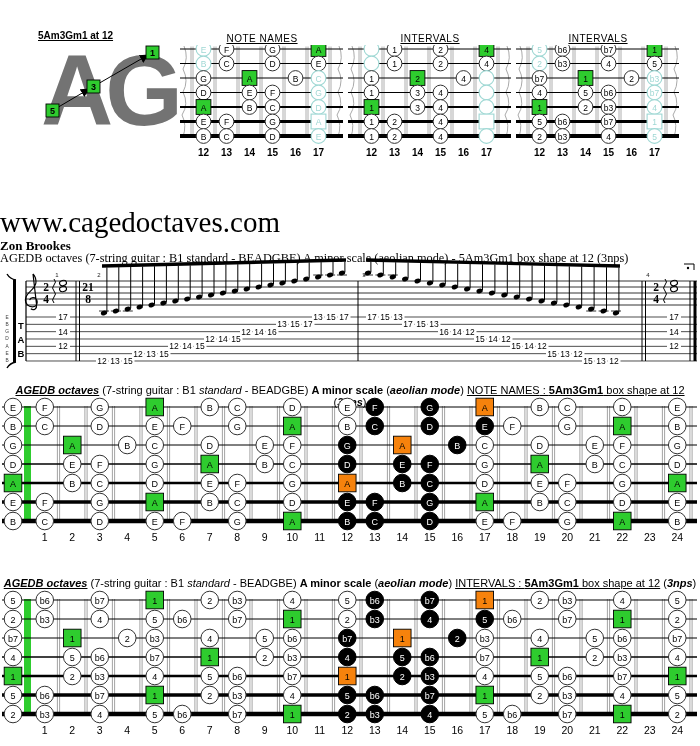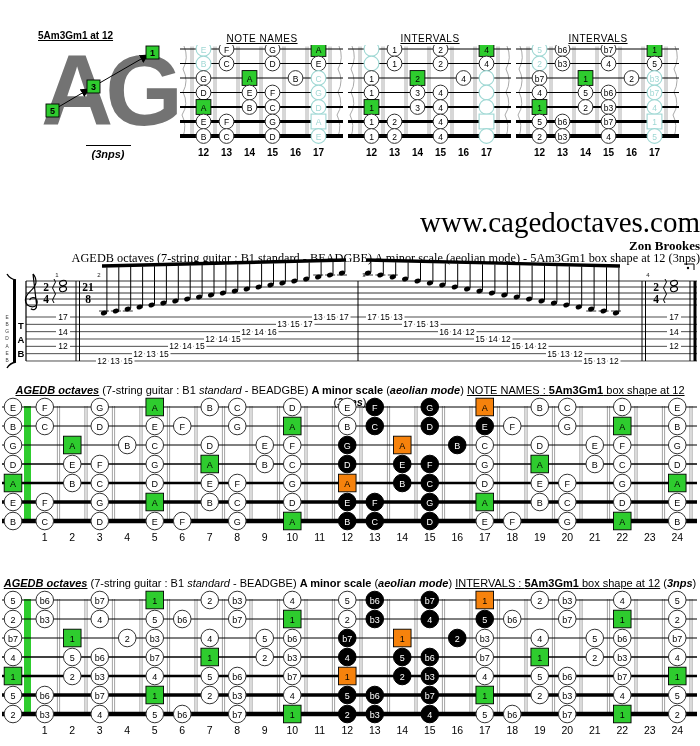--- a/index.html
+++ b/index.html
@@ -1,19 +1,19 @@
 <!DOCTYPE html>
 <html><head>
 <meta charset="utf-8">
 <style>
   html,body{margin:0;padding:0;background:#fff;}
   #page{position:relative;width:700px;height:746px;background:#fff;overflow:hidden;
         font-family:"Liberation Sans",sans-serif;color:#000;}
   .abs{position:absolute;}
-  .center{text-align:right;}
+  .center{text-align:left;}
   
   #logo-box{left:38px;top:30px;width:140px;height:132px;}
   #logo-title{left:0;top:0;width:140px;font-size:10px;font-weight:bold;text-decoration:underline;text-align:left;}
   #logo-letters{left:0;top:12px;width:140px;text-align:center;font-size:100px;line-height:96px;
                 font-weight:bold;letter-spacing:-8px;}
   #logo-caption{left:0;top:114px;width:140px;text-align:center;}
   #logo-caption span{display:inline-block;border-top:1.5px solid #000;padding:2px 6px 0 6px;
                      font-size:11px;font-weight:bold;font-style:italic;}
   #logo-markers{left:0;top:0;width:140px;height:132px;}
   
@@ -48,21 +48,20 @@
         </defs>
         <line x1="14.5" y1="80.5" x2="51" y2="59" stroke="#000" stroke-width="1" marker-end="url(#arr)"></line>
         <line x1="55.5" y1="56.5" x2="110" y2="25" stroke="#000" stroke-width="1" marker-end="url(#arr)"></line>
         <rect x="8" y="74" width="13" height="13" fill="#2ECC2E" stroke="#000" stroke-width="0.9"></rect>
         <text x="14.5" y="81" font-size="9" text-anchor="middle" dominant-baseline="central" font-family="Liberation Sans, DejaVu Sans, sans-serif" fill="#000" font-weight="bold">5</text>
         <rect x="49" y="50" width="13" height="13" fill="#2ECC2E" stroke="#000" stroke-width="0.9"></rect>
         <text x="55.5" y="57" font-size="9" text-anchor="middle" dominant-baseline="central" font-family="Liberation Sans, DejaVu Sans, sans-serif" fill="#000" font-weight="bold">3</text>
         <rect x="108" y="16" width="13" height="13" fill="#2ECC2E" stroke="#000" stroke-width="0.9"></rect>
         <text x="114.5" y="23" font-size="9" text-anchor="middle" dominant-baseline="central" font-family="Liberation Sans, DejaVu Sans, sans-serif" fill="#000" font-weight="bold">1</text>
       </svg>
-    <div class="abs" id="logo-caption"><span>(3nps)</span></div>
   </div>
 
   <div class="abs mini" style="left:178px">
     <div class="mini-title">NOTE NAMES</div>
     <svg id="mini0" width="168" height="118" viewBox="0 0 168 118">
         <path d="M6 1 q5 12 -1 23 q6 12 0 23 q6 12 -1 23 q5 10 1 22" stroke="#aaa" fill="none" stroke-width="1"></path>
         <path d="M161 1 q5 12 -1 23 q6 12 0 23 q6 12 -1 23 q5 10 1 22" stroke="#aaa" fill="none" stroke-width="1"></path>
         <line x1="13" y1="1.5" x2="13" y2="92" stroke="#999999" stroke-width="0.8"></line>
         <line x1="15" y1="1.5" x2="15" y2="92" stroke="#999999" stroke-width="0.8"></line>
         <line x1="36" y1="1.5" x2="36" y2="92" stroke="#999999" stroke-width="0.8"></line>

